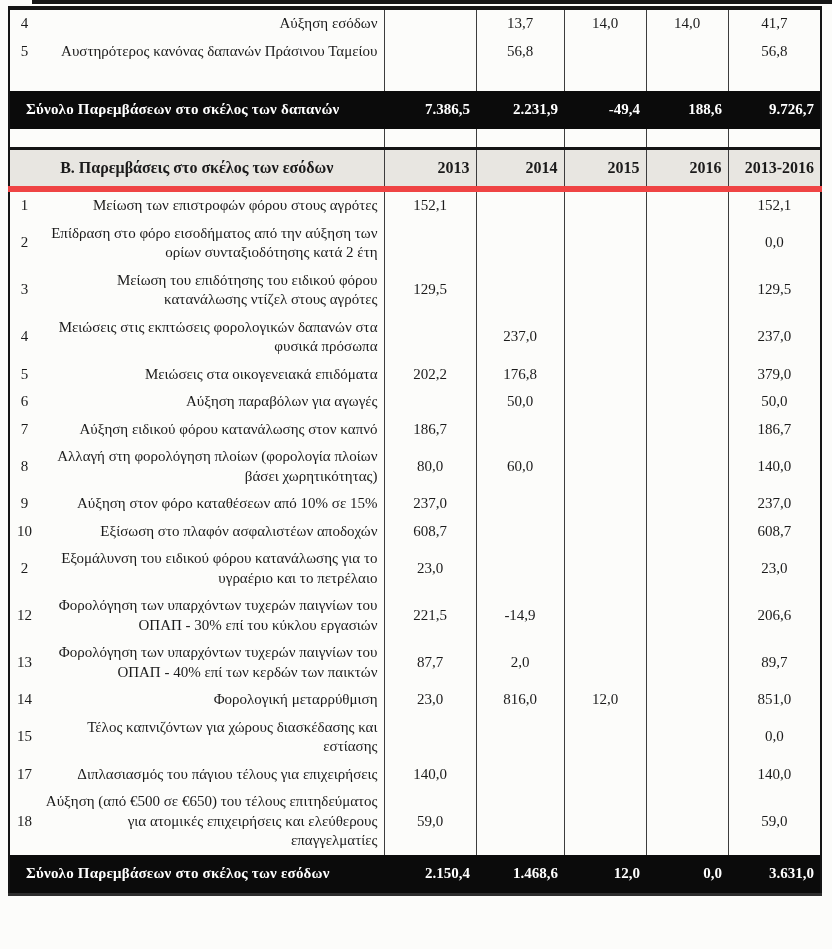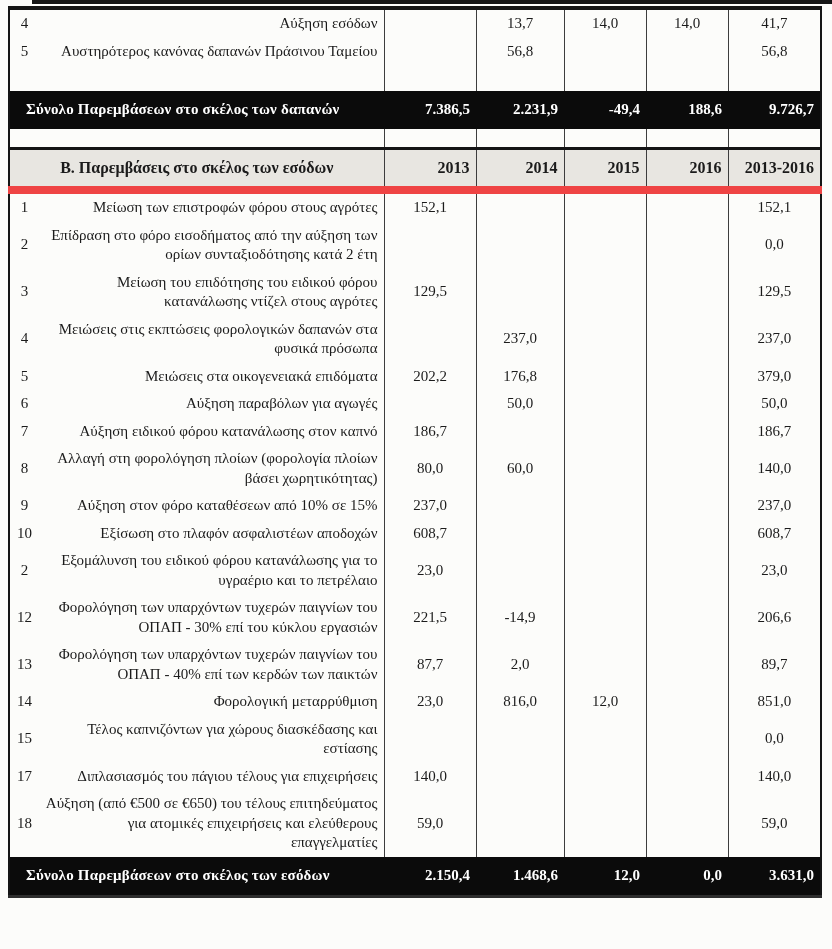--- a/index.html
+++ b/index.html
@@ -66,21 +66,21 @@
   tr.band td.band-label {
     text-align: left;
     padding-left: 16px;
     letter-spacing: 0.2px;
   }
   tr.band td.bv { text-align: right; }
   tr.header-b td {
     background: #e8e6e1;
     font-weight: bold;
     border-top: 3px solid #141414;
-    border-bottom: 8px solid #ef4444;
+    border-bottom: 6px solid #ef4444;
     height: 28px;
     font-size: 16px;
   }
   tr.header-b td.hb-label { text-align: center; }
   tr.header-b td.hy {
     border-left: 1px solid #3d3d3d;
     text-align: right;
   }
 </style>
 </head>

